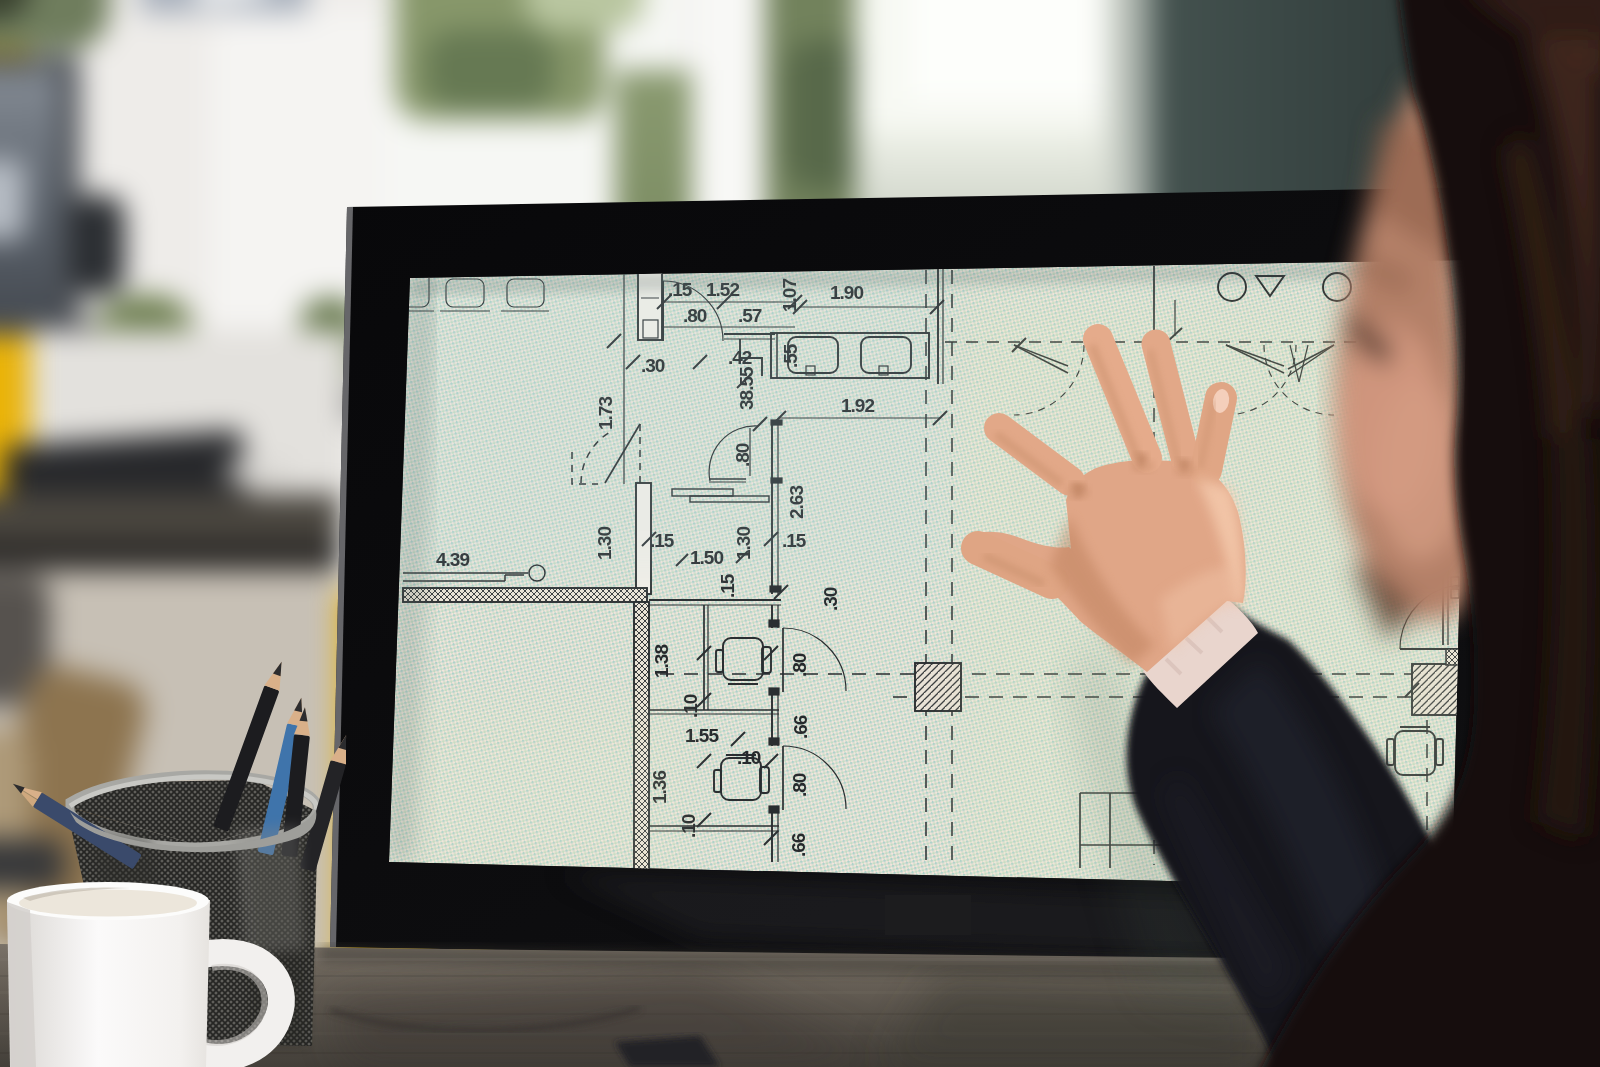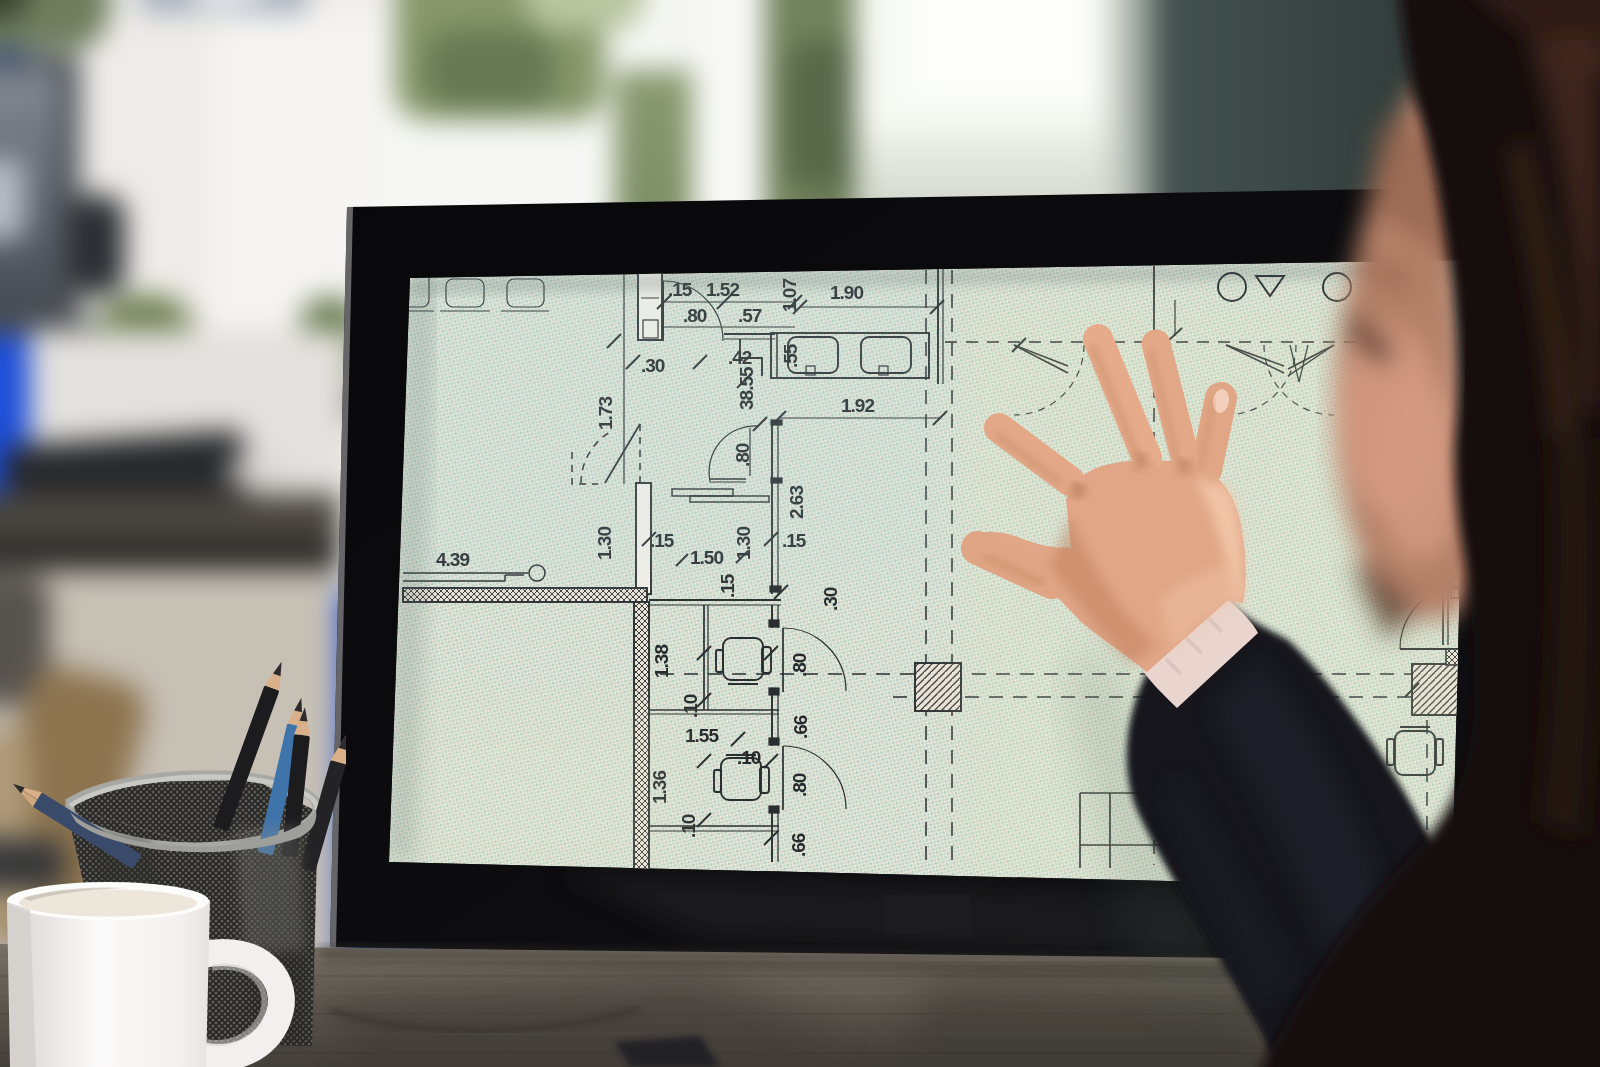--- a/index.html
+++ b/index.html
@@ -1,16 +1,16 @@
 <!DOCTYPE html>
 <html><head>
 <meta charset="utf-8">
 <style>
   html,body{margin:0;padding:0;background:#000;}
-  #scene{position:relative;width:1600px;height:1067px;overflow:hidden;background:#1d4ed8;font-family:"Liberation Sans",sans-serif;}
+  #scene{position:relative;width:1600px;height:1067px;overflow:hidden;background:#eab308;font-family:"Liberation Sans",sans-serif;}
   .b{position:absolute;}
 </style>
 </head>
 <body>
 <div id="scene">
 
   <div class="b" style="left:-30px;top:-30px;width:1660px;height:1127px;overflow:hidden;">
     <div class="b" style="left:0;top:0;width:1660px;height:1127px;filter:blur(14px);">
 
       <div class="b" style="left:60px;top:-20px;width:700px;height:640px;background:#eeece9;"></div>

